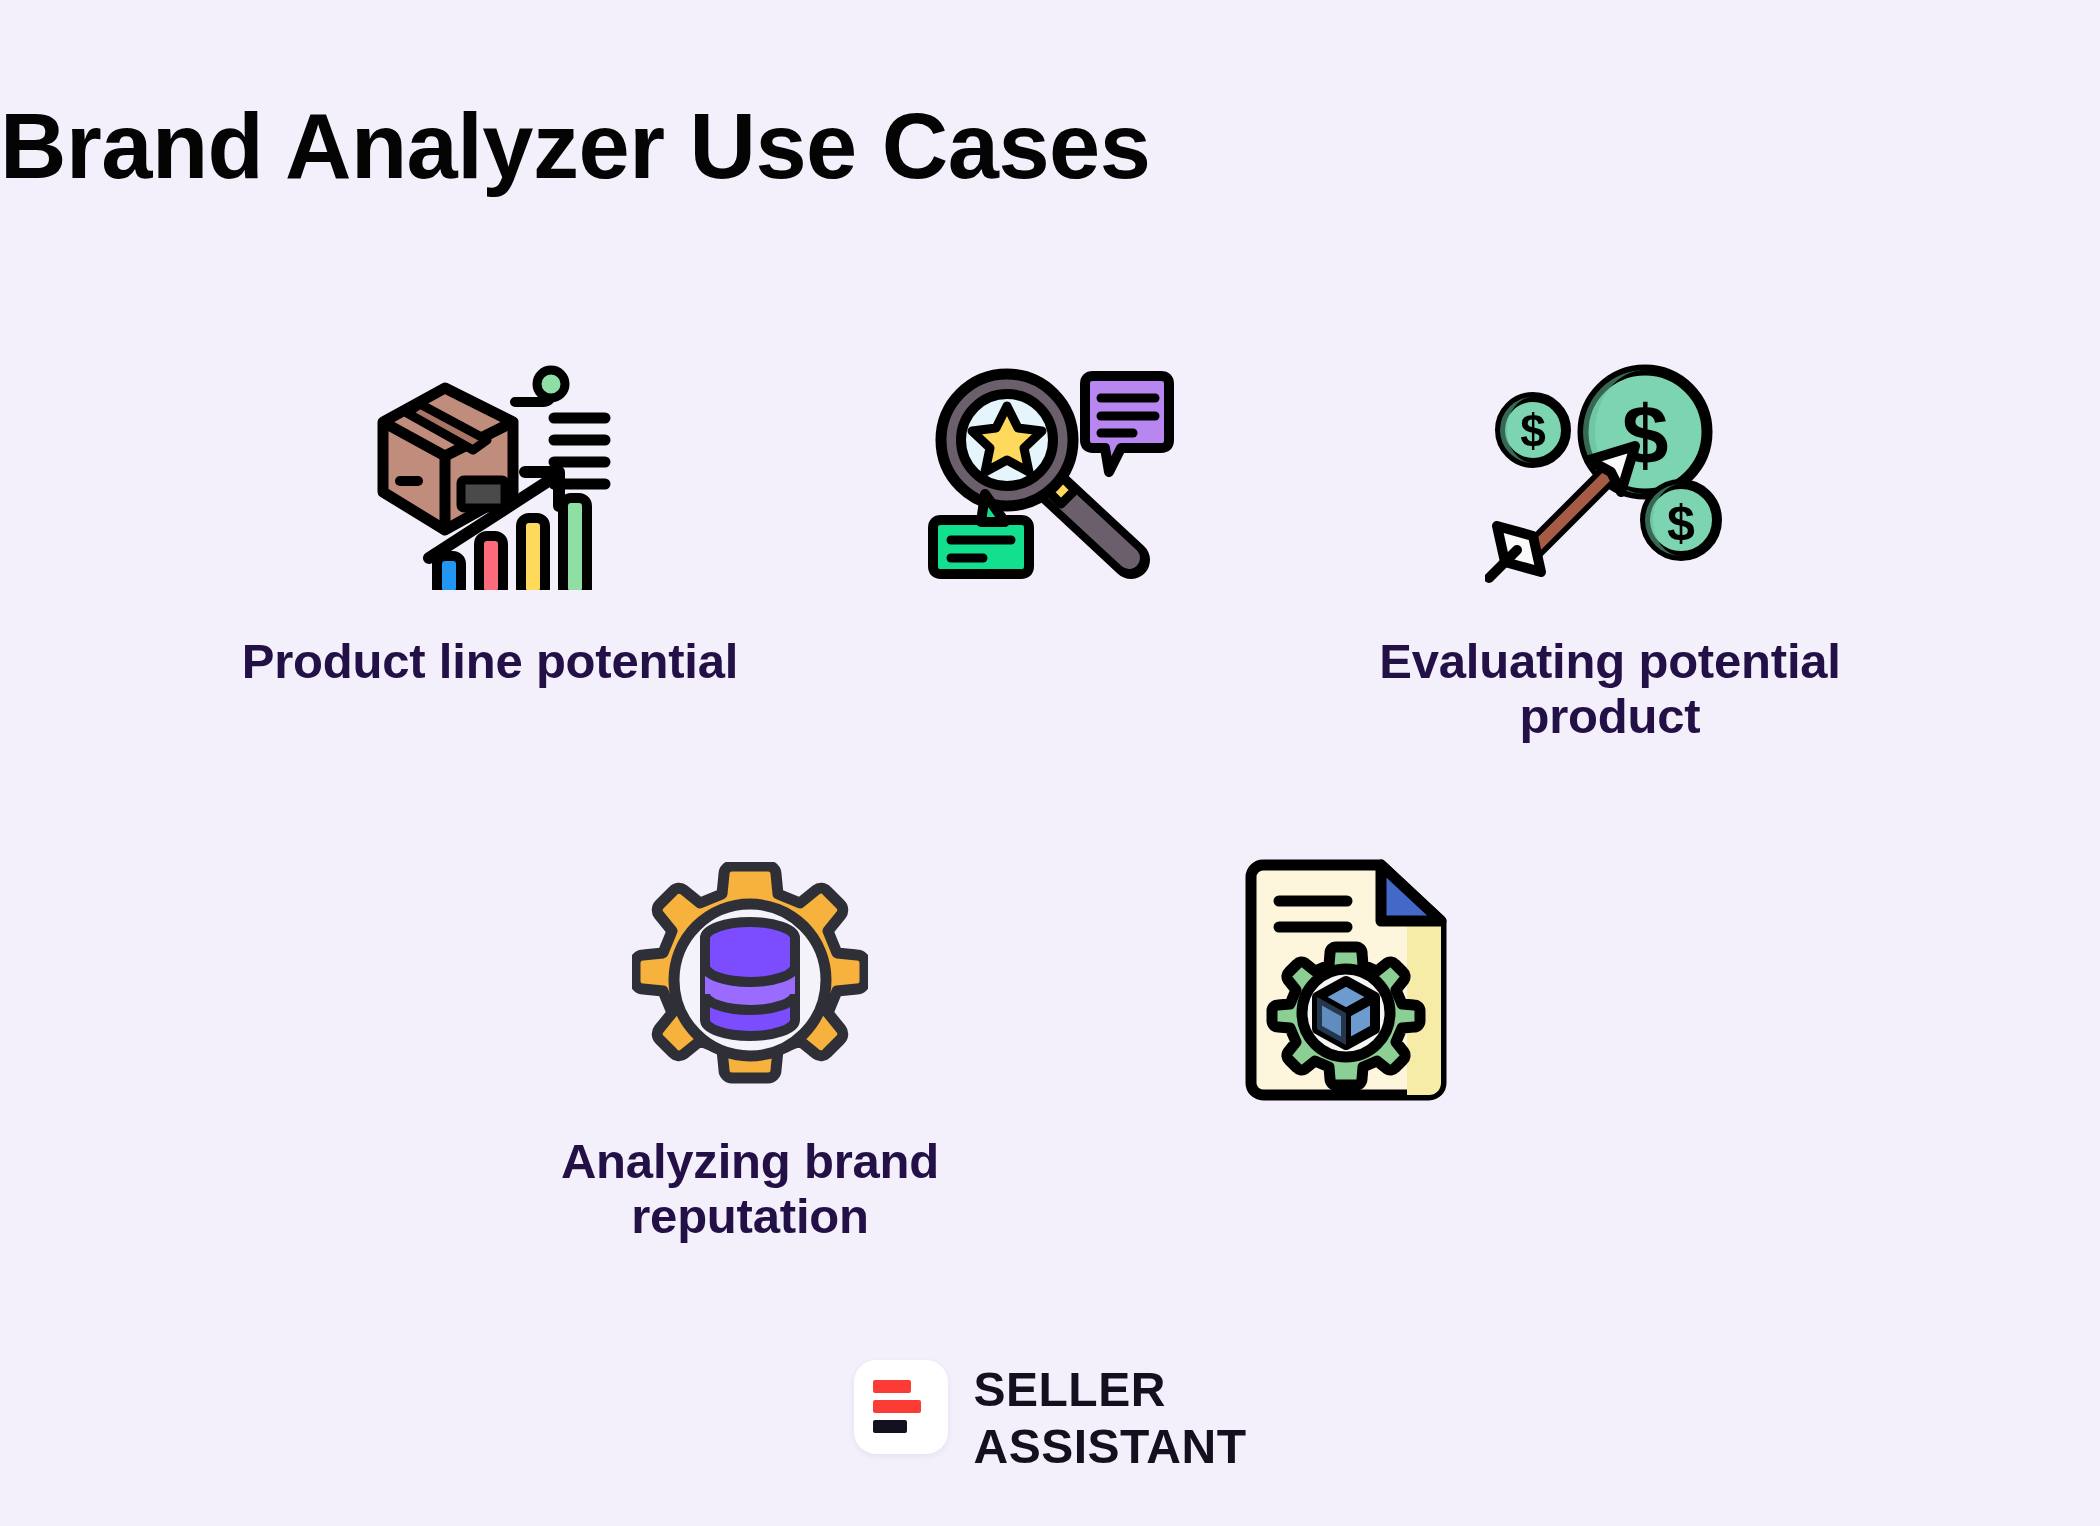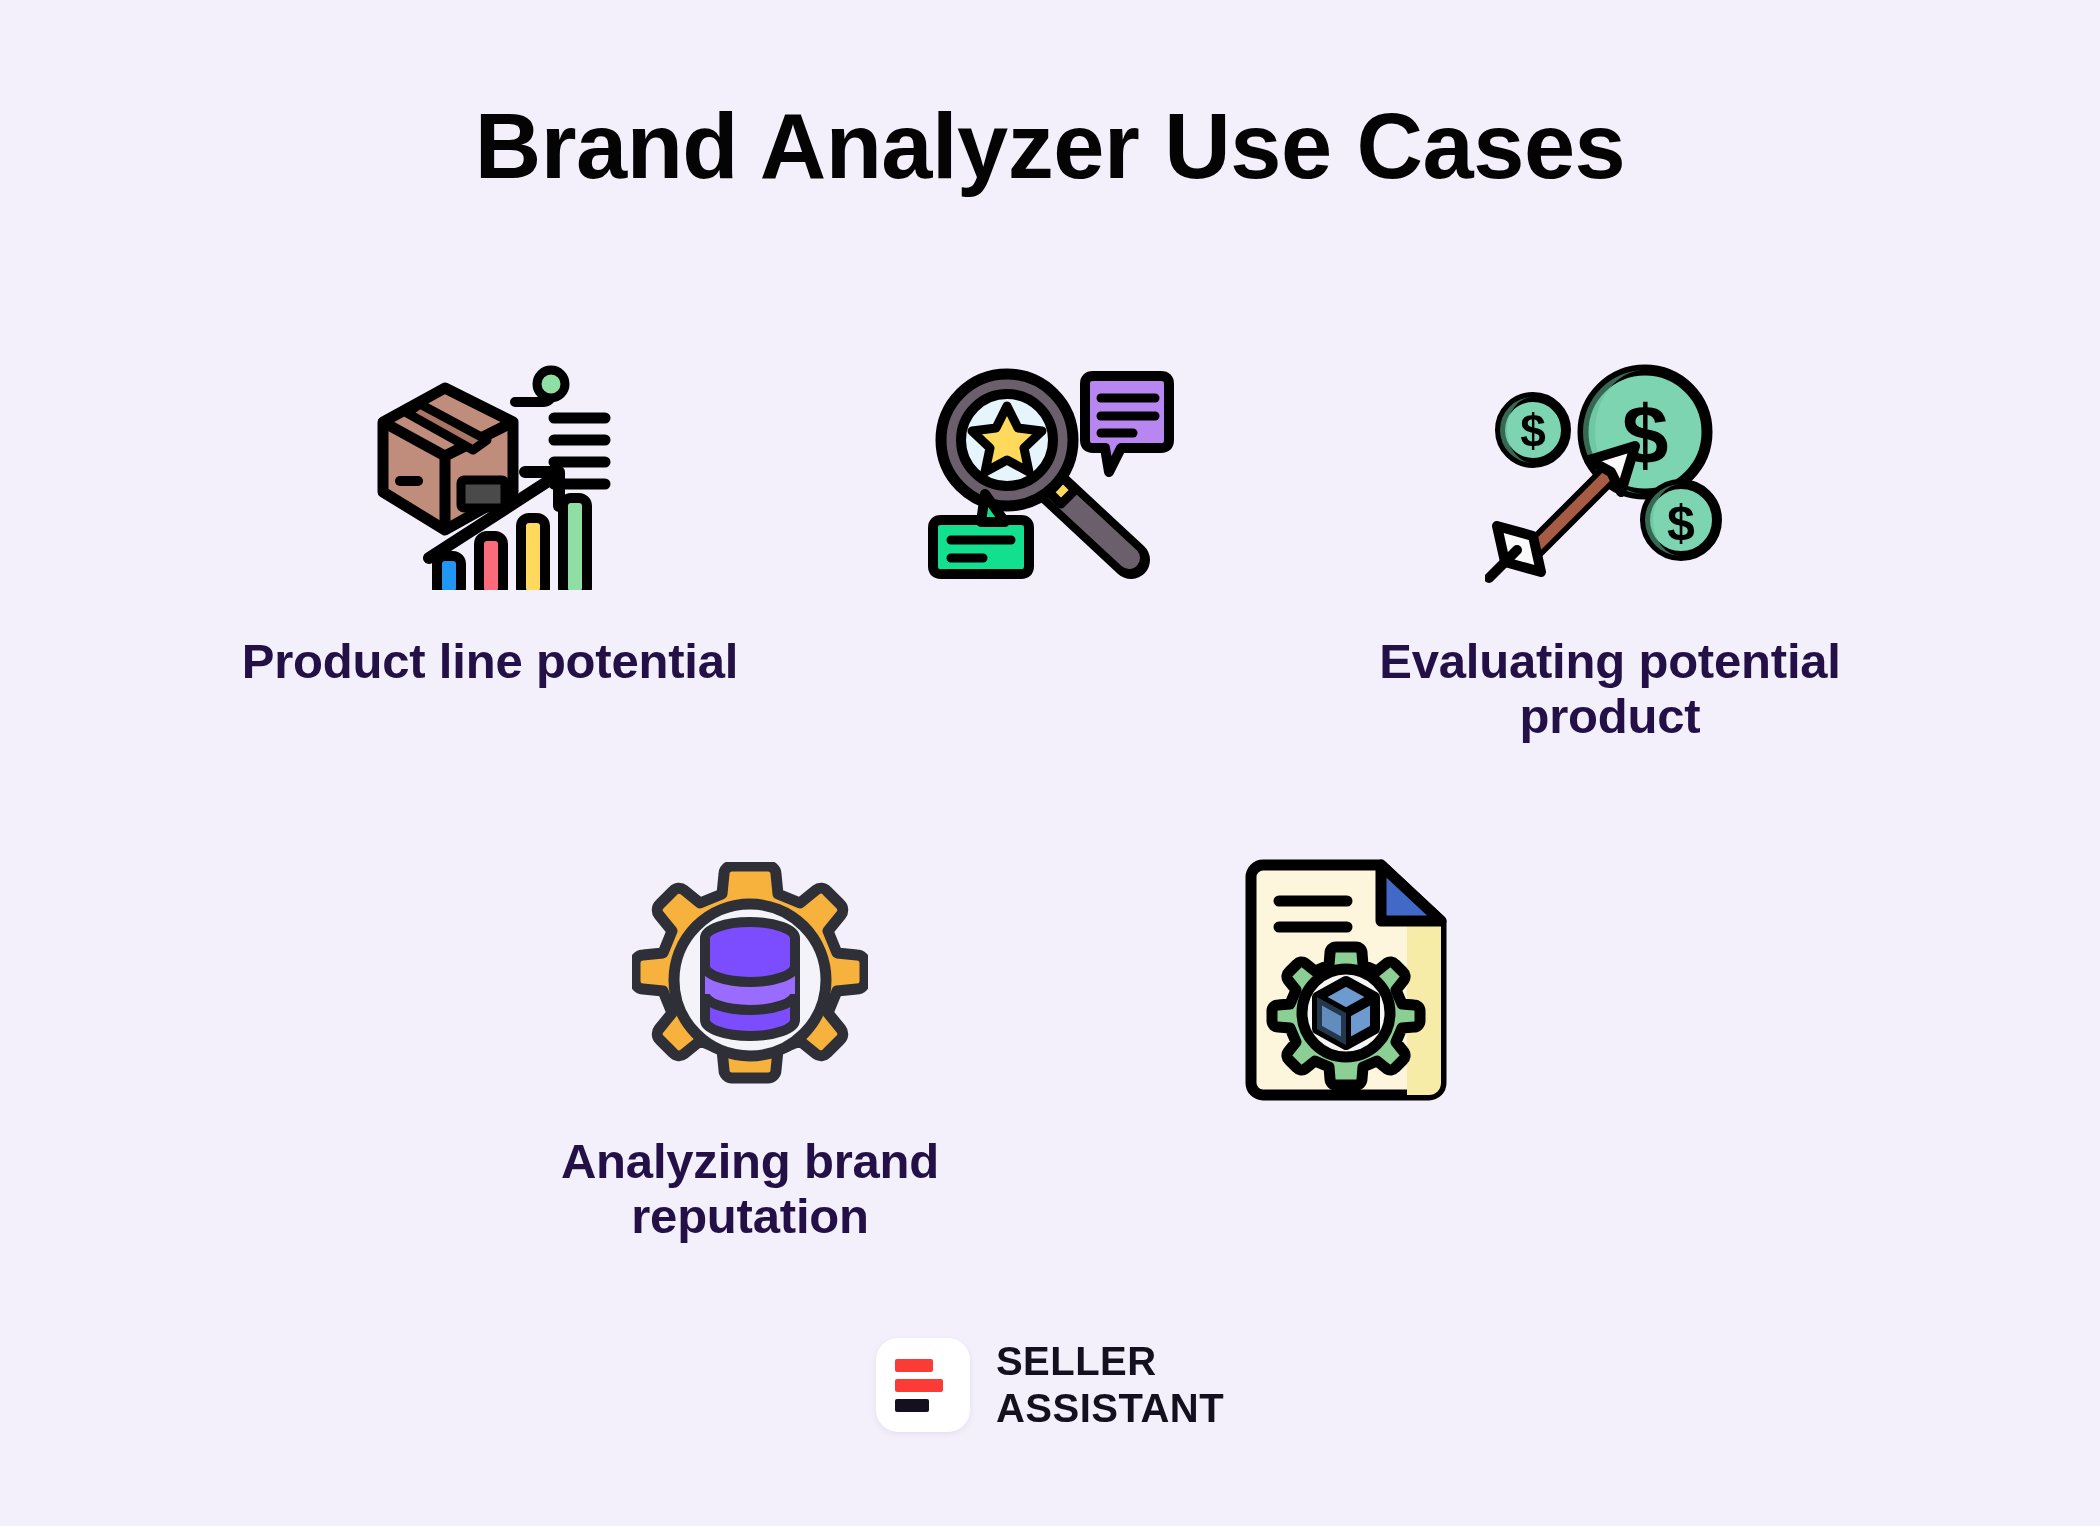--- a/index.html
+++ b/index.html
@@ -22,21 +22,20 @@
     height: 1526px;
     background: #f3f0fb;
   }
 
   
   .title {
     position: absolute;
     top: 98px;
     left: 0;
     width: 2100px;
-    text-align: center;
     font-size: 92px;
     line-height: 1.05;
     font-weight: 700;
     color: #040404;
     letter-spacing: -0.5px;
     font-stretch: condensed;
     font-family: "Liberation Sans Narrow", "Liberation Sans", sans-serif;
   }
 
   
@@ -105,23 +104,24 @@
   .logo-bar { height: 13px; border-radius: 2px; }
   .logo-bar-1 { width: 38px; background: #fb3b36; }
   .logo-bar-2 { width: 48px; background: #fb3b36; }
   .logo-bar-3 { width: 34px; background: #14101f; }
 
   .logo-text {
     display: flex;
     flex-direction: column;
     font-weight: 700;
     color: #14101f;
-    font-size: 40px;
+    font-size: 48px;
     line-height: 1.18;
     letter-spacing: 0.5px;
+    margin-top: 24px;
   }
 
   svg { display: block; }
 </style>
 </head>
 <body>
 
 <div class="page">
 
   <div class="title">Brand Analyzer Use Cases</div>

